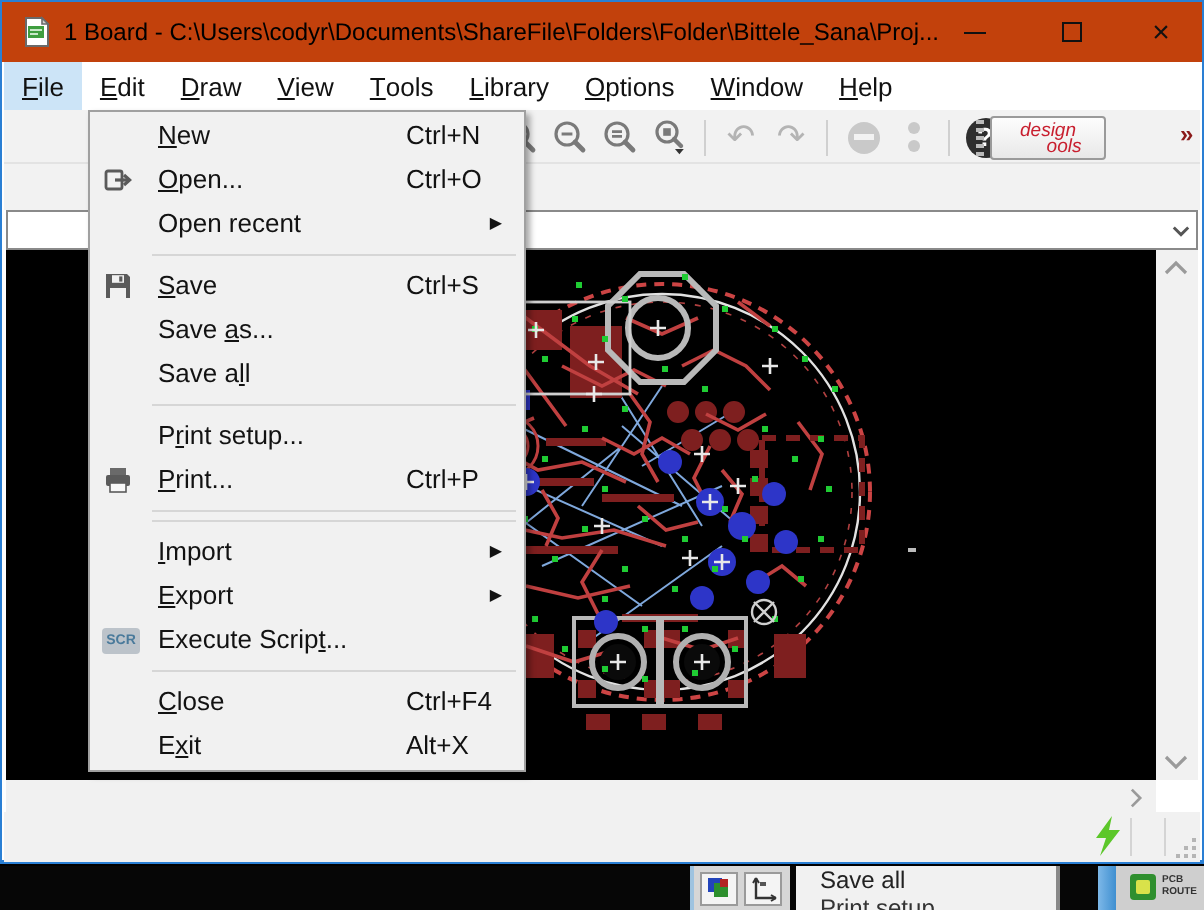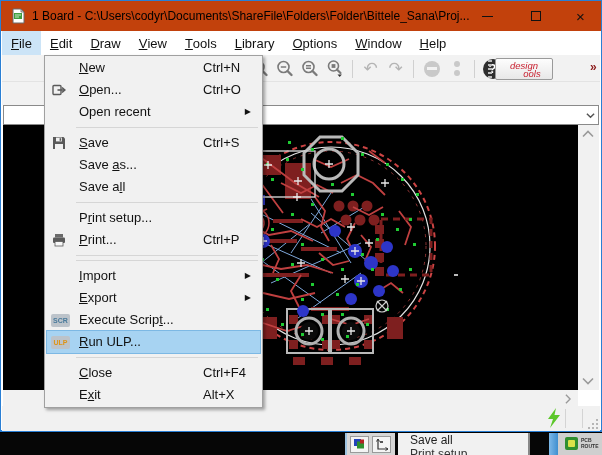--- a/index.html
+++ b/index.html
@@ -437,20 +437,17 @@
             <rect x="4" y="9.5" width="8" height="4.5" fill="#f7f7f7" stroke="#5a5a5a" stroke-width="0.8"></rect>
           </svg>
         </span><span class="mi-label"><u>P</u>rint...</span><span class="mi-short">Ctrl+P</span></div>
       <div class="menu-sep"></div>
       <div class="menu-sep"></div>
       <div class="menu-item"><span class="mi-gutter"></span><span class="mi-label"><u>I</u>mport</span><span class="mi-arrow">▶</span></div>
       <div class="menu-item"><span class="mi-gutter"></span><span class="mi-label"><u>E</u>xport</span><span class="mi-arrow">▶</span></div>
       <div class="menu-item"><span class="mi-gutter">
           <span class="badge scr">SCR</span>
         </span><span class="mi-label">Execute Scrip<u>t</u>...</span></div>
-      <div class="menu-item hl"><span class="mi-gutter">
-          <span class="badge ulp">ULP</span>
-        </span><span class="mi-label"><u>R</u>un ULP...</span></div>
       <div class="menu-sep"></div>
       <div class="menu-item"><span class="mi-gutter"></span><span class="mi-label"><u>C</u>lose</span><span class="mi-short">Ctrl+F4</span></div>
       <div class="menu-item"><span class="mi-gutter"></span><span class="mi-label">E<u>x</u>it</span><span class="mi-short">Alt+X</span></div>
     </div>
 </div>
 
 </body></html>

